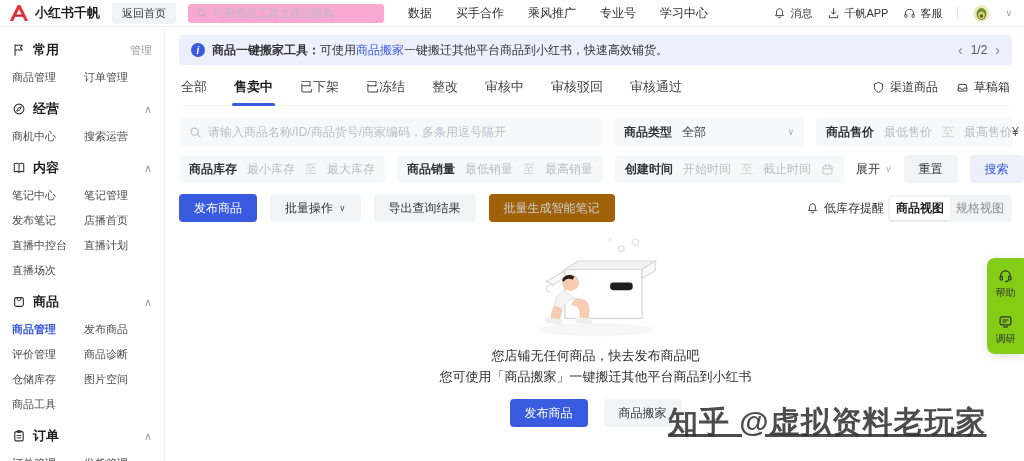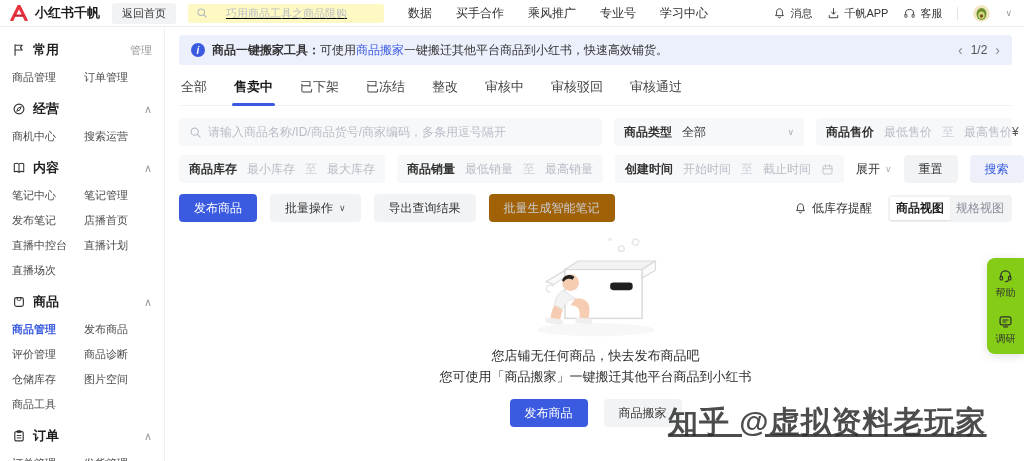--- a/index.html
+++ b/index.html
@@ -6,21 +6,21 @@
   html,body { width:1024px; height:461px; overflow:hidden; background:#fff; position:relative; }
   a { text-decoration:none; color:inherit; cursor:pointer; }
   button { cursor:pointer; border:none; background:none; }
   svg { display:block; }
 
   
   .topbar { height:27px; display:flex; align-items:center; padding:0 12px 0 10px; border-bottom:1px solid #ececec; background:#fff; }
   .logo { width:18px; height:16px; margin-right:7px; }
   .brand { font-size:13px; font-weight:bold; color:#1f1f1f; margin-right:12px; white-space:nowrap; }
   .back-btn { background:#f2f3f5; border-radius:3px; font-size:11px; color:#333; padding:3px 10px; white-space:nowrap; }
-  .hsearch { display:flex; align-items:center; background:#fef9c3; border-radius:3px; height:19px; width:196px; margin-left:12px; padding:0 8px; gap:18px;text-decoration:underline; }
+  .hsearch { display:flex; align-items:center; background:#f9a8d4; border-radius:3px; height:19px; width:196px; margin-left:12px; padding:0 8px; gap:5px; }
   .hsearch input { border:none; outline:none; background:transparent; font-size:11px; width:100%; color:#666; }
   .hsearch input::placeholder { color:#b9bdc4; }
   .hnav { display:flex; gap:24px; margin-left:24px; font-size:12px; color:#333; }
   .hnav a { white-space:nowrap; }
   .hright { margin-left:auto; display:flex; align-items:center; gap:15px; font-size:11px; color:#333; }
   .hlink { display:flex; align-items:center; gap:4px; white-space:nowrap; }
   .hdivider { width:1px; height:13px; background:#e3e3e3; }
   .avatar { width:17px; height:17px; border-radius:50%; overflow:hidden; }
   .chev { color:#999; font-size:9px; }
 
@@ -66,21 +66,21 @@
   .chevd { color:#a9adb5; font-size:9px; }
   .expand { margin-left:auto; display:flex; align-items:center; gap:5px; font-size:12px; color:#333; white-space:nowrap; }
   .btn { height:28px; border-radius:4px; font-size:12px; padding:0 15px; white-space:nowrap; }
   .btn-primary { background:#3a5be0; color:#fff; }
   .btn-gray { background:#f2f3f5; color:#333; }
   .btn-search { background:#edf0f9; color:#3a5be0; }
   .btn-disabled { background:#a16207; color:#c9cdd5; cursor:not-allowed; }
   .btn-dd { display:inline-flex; align-items:center; gap:6px; }
 
   .arow { display:flex; align-items:center; gap:13px; margin-top:11px; }
-  .arow-right { margin-left:auto; display:flex; align-items:center; gap:16px;text-align:right; }
+  .arow-right { margin-left:auto; display:flex; align-items:center; gap:4px;text-align:right; }
   .lowstock { display:flex; align-items:center; gap:5px; font-size:12px; color:#333; white-space:nowrap; }
   .seg { display:flex; background:#f2f3f5; border-radius:4px; padding:2px; }
   .seg-item { font-size:12px; padding:3px 6px; border-radius:1px; color:#8a8f99; white-space:nowrap; }
   .seg-item.active { background:#fff; color:#1f1f1f; font-weight:bold; box-shadow:0 1px 2px rgba(0,0,0,.08); }
 
   .empty { text-align:center; margin-top:6px; }
   .empty-line { font-size:13px; color:#2e2e2e; line-height:21px; }
   .empty-btns { margin-top:12px; display:flex; justify-content:center; gap:16px; }
 
   .watermark { position:absolute; left:668px; top:402px; font-size:30px; font-weight:bold; color:rgba(45,45,45,.85); white-space:nowrap; letter-spacing:1px; z-index:40;text-decoration:underline; }
@@ -276,20 +276,39 @@
 
     <div class="tabs">
       <a class="tab">全部</a>
       <a class="tab active">售卖中</a>
       <a class="tab">已下架</a>
       <a class="tab">已冻结</a>
       <a class="tab">整改</a>
       <a class="tab">审核中</a>
       <a class="tab">审核驳回</a>
       <a class="tab">审核通过</a>
+      <span class="tabs-right">
+        <a class="tlink">
+          <span>
+              <svg viewBox="0 0 16 16" width="13" height="13">
+                <path d="M8 1.8l5 1.9v4.2c0 3-2.1 4.9-5 6.1-2.9-1.2-5-3.1-5-6.1V3.7z" fill="none" stroke="#3d3d3d" stroke-width="1.2" stroke-linejoin="round"></path>
+              </svg>
+            </span>
+          <span>渠道商品</span>
+        </a>
+        <a class="tlink">
+          <span>
+              <svg viewBox="0 0 16 16" width="13" height="13">
+                <path d="M2.6 8.8l1-4.6h8.8l1 4.6v3.6H2.6z" fill="none" stroke="#3d3d3d" stroke-width="1.2" stroke-linejoin="round"></path>
+                <path d="M2.6 8.8h3.2l.9 1.5h2.6l.9-1.5h3.2" fill="none" stroke="#3d3d3d" stroke-width="1.2" stroke-linejoin="round"></path>
+              </svg>
+            </span>
+          <span>草稿箱</span>
+        </a>
+      </span>
     </div>
 
     <div class="frow">
       <div class="fbox kw">
         <span>
             <svg viewBox="0 0 16 16" width="13" height="13">
               <circle cx="7" cy="7" r="4.4" fill="none" stroke="#b9bdc6" stroke-width="1.4"></circle>
               <line x1="10.4" y1="10.4" x2="13.6" y2="13.6" stroke="#b9bdc6" stroke-width="1.4" stroke-linecap="round"></line>
             </svg>
           </span>

